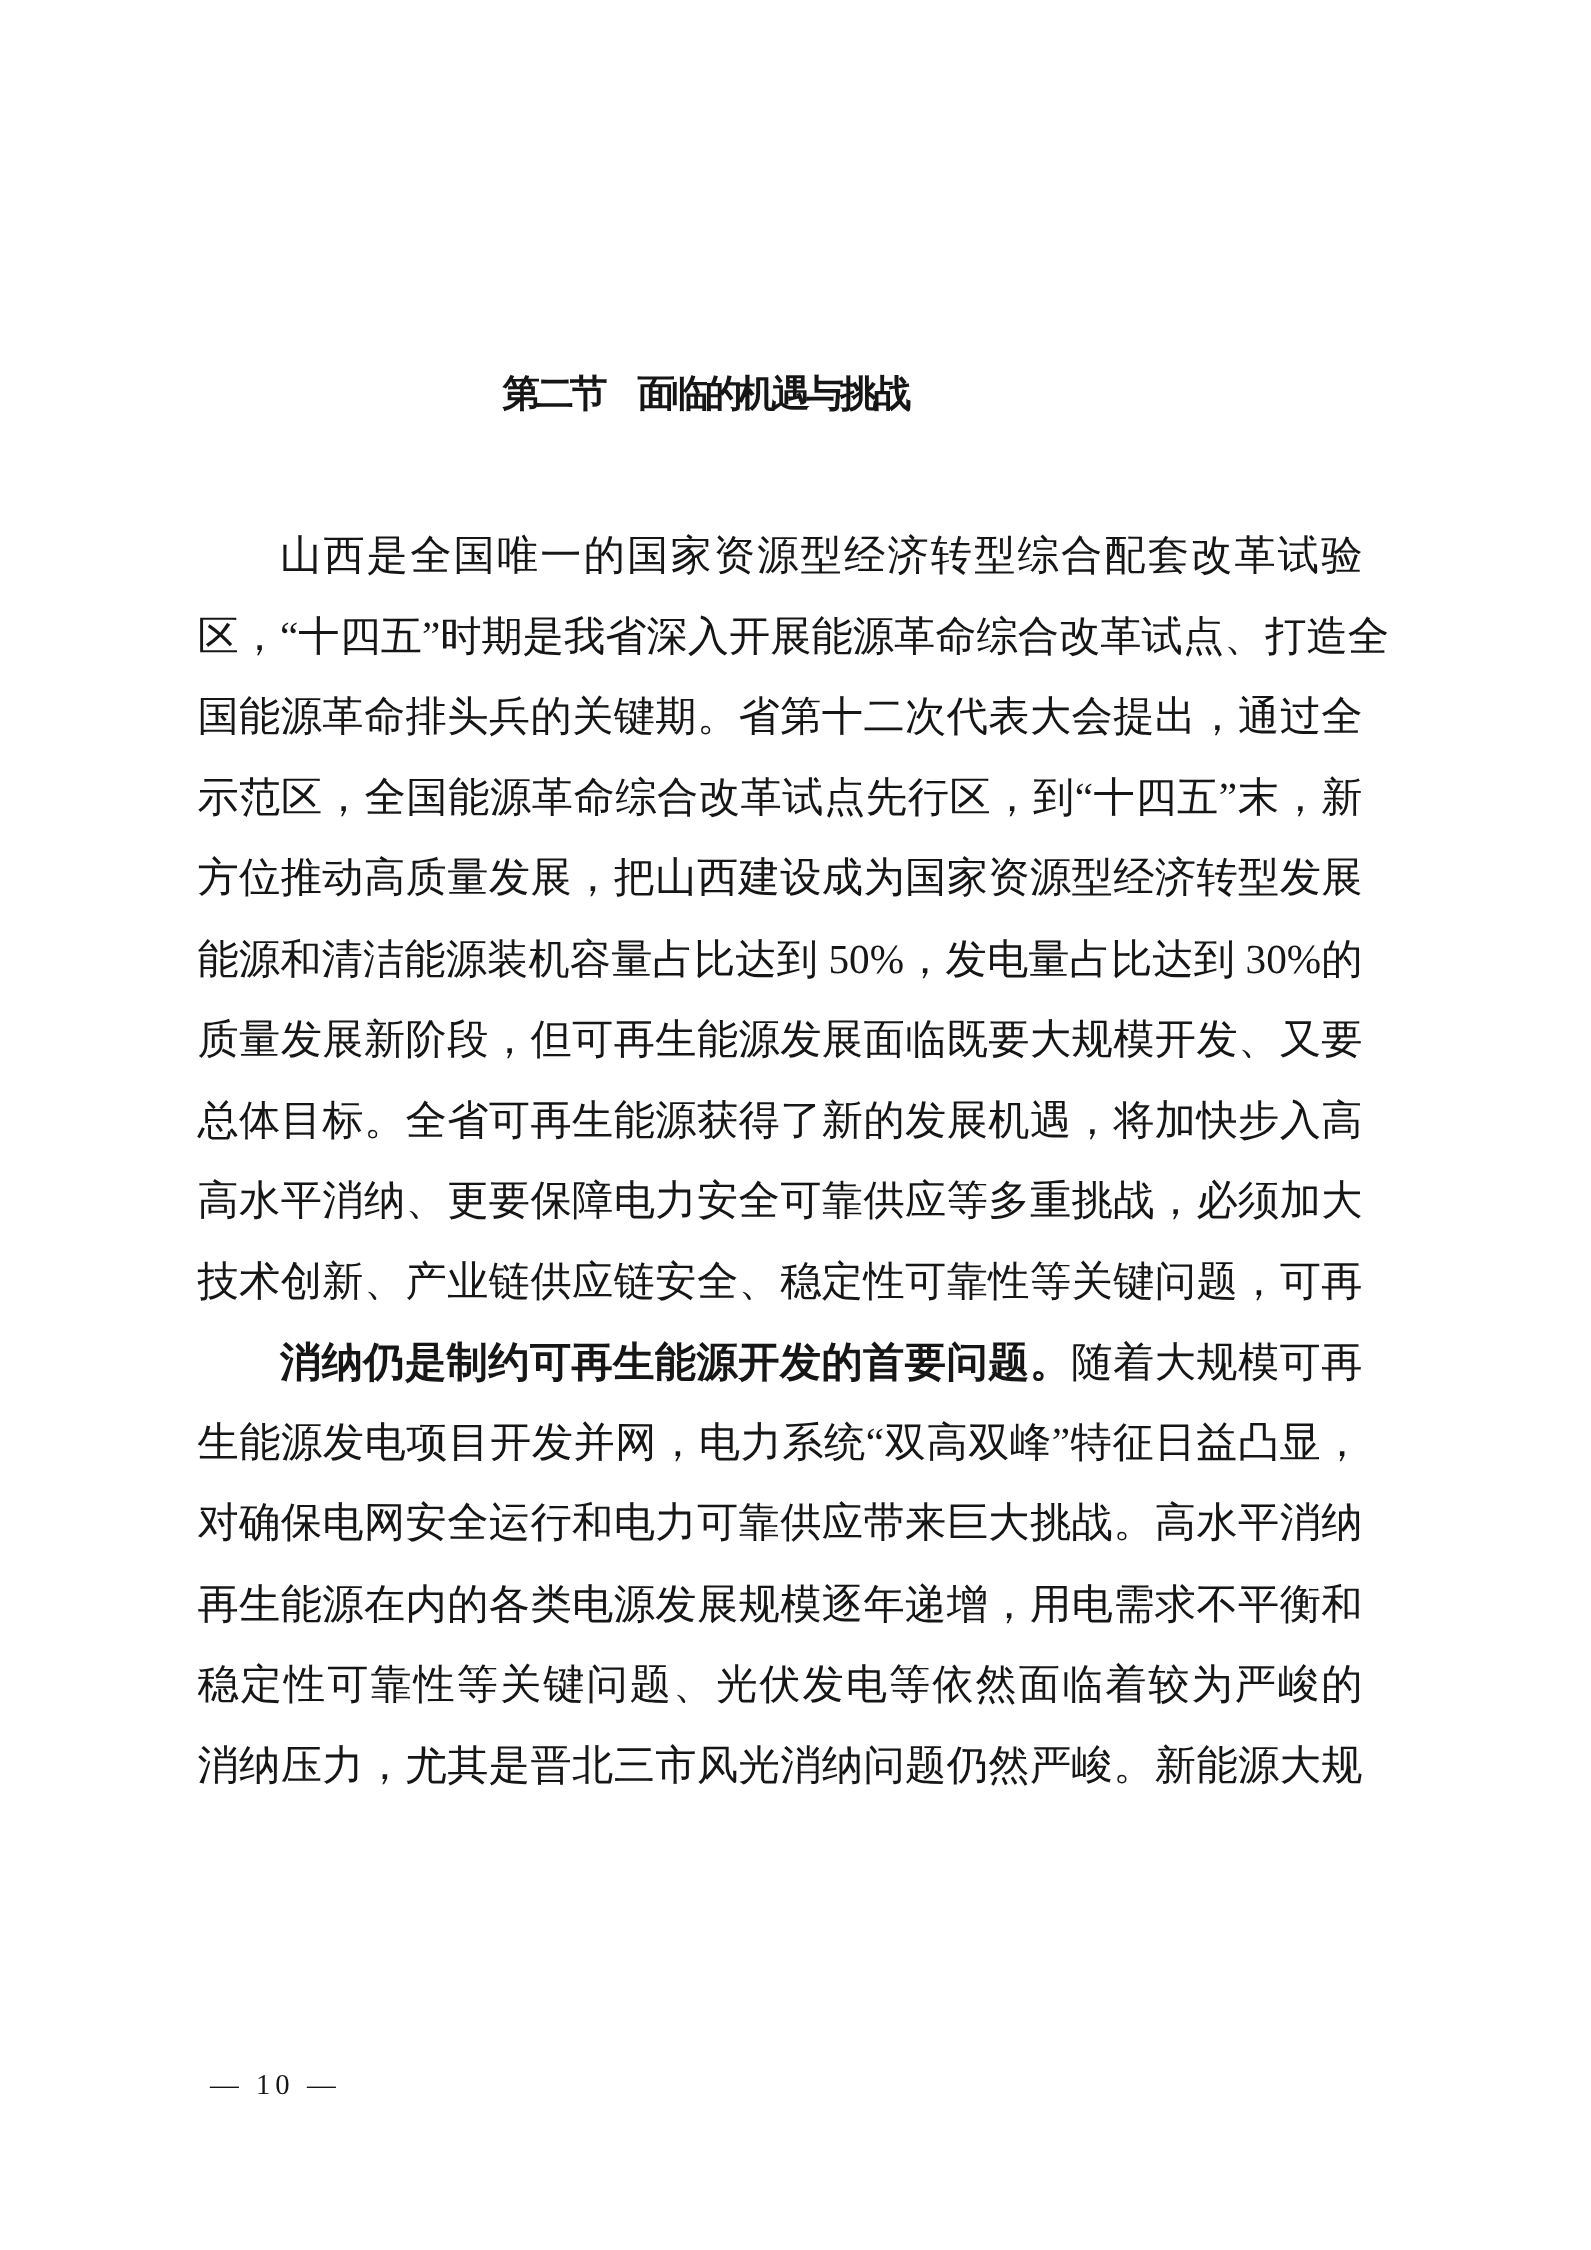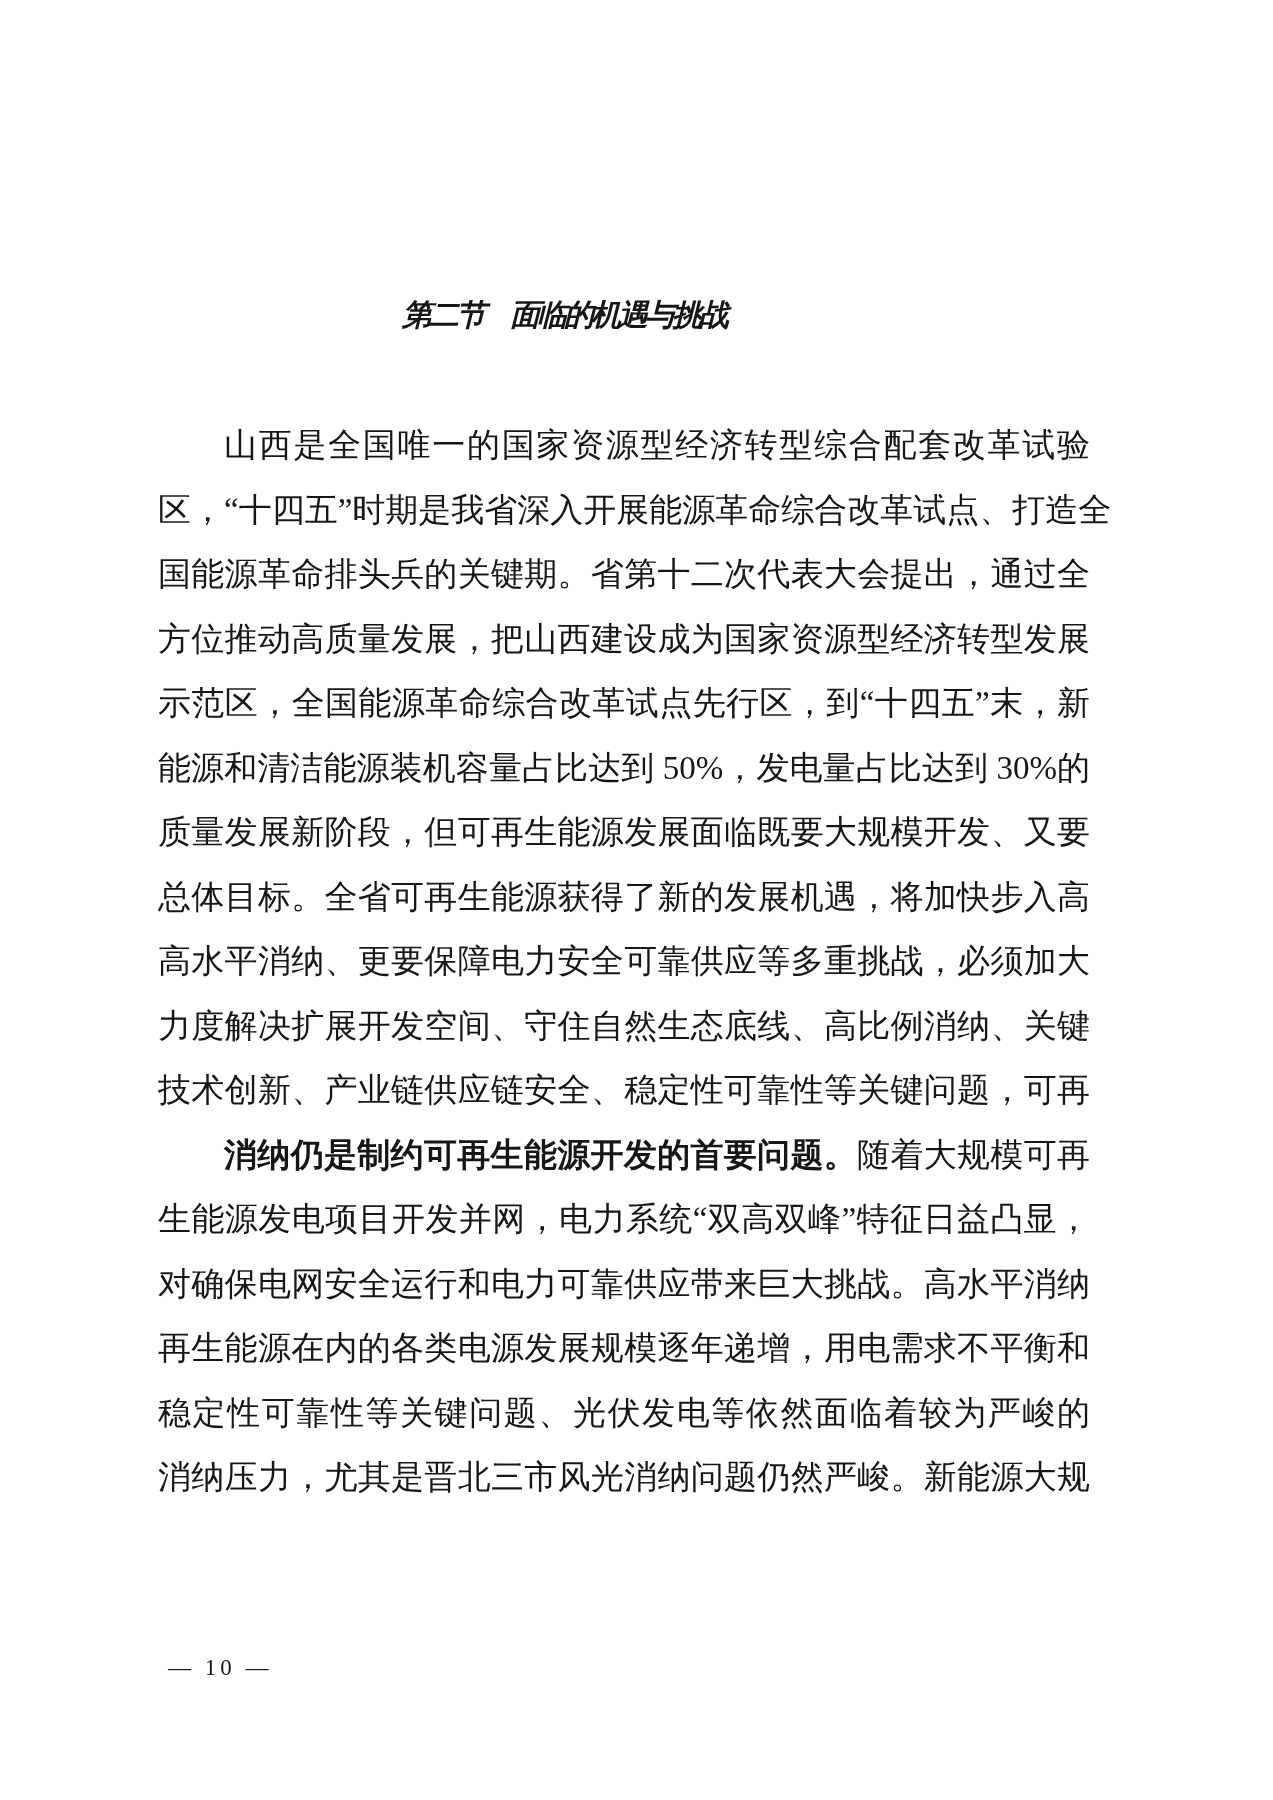--- a/index.html
+++ b/index.html
@@ -12,21 +12,20 @@
     font-family:"Liberation Serif","DejaVu Serif",serif;
     overflow:hidden;
   }
   .section-title {
     position:absolute;
     top:295px; left:402px;
     font-size:30px;
     font-weight:bold;
     letter-spacing:-3px;
     white-space:nowrap;
-    font-style:italic;
   }
   .body-block {
     position:absolute;
     top:413px; left:158px;
     width:932px;
   }
   .bodyline {
     height:64.5px;
     line-height:64.5px;
     font-size:33px;
@@ -55,27 +54,26 @@
 
 <div class="page">
 
   <div class="section-title">第二节　面临的机遇与挑战</div>
 
   <div class="body-block">
 
     <div class="bodyline indent">山西是全国唯一的国家资源型经济转型综合配套改革试验</div>
     <div class="bodyline">区，“十四五”时期是我省深入开展能源革命综合改革试点、打造全</div>
     <div class="bodyline">国能源革命排头兵的关键期。省第十二次代表大会提出，通过全</div>
+    <div class="bodyline">示范区，全国能源革命综合改革试点先行区，到“十四五”末，新</div>
     <div class="bodyline">方位推动高质量发展，把山西建设成为国家资源型经济转型发展</div>
-    <div class="bodyline">示范区，全国能源革命综合改革试点先行区，到“十四五”末，新</div>
     <div class="bodyline">能源和清洁能源装机容量占比达到 50%，发电量占比达到 30%的</div>
     <div class="bodyline">质量发展新阶段，但可再生能源发展面临既要大规模开发、又要</div>
     <div class="bodyline">总体目标。全省可再生能源获得了新的发展机遇，将加快步入高</div>
     <div class="bodyline">高水平消纳、更要保障电力安全可靠供应等多重挑战，必须加大</div>
-    <div class="bodyline">力度解决扩展开发空间、守住自然生态底线、高比例消纳、关键</div>
     <div class="bodyline">技术创新、产业链供应链安全、稳定性可靠性等关键问题，可再</div>
 
     <div class="bodyline indent"><span class="lead-bold">消纳仍是制约可再生能源开发的首要问题。</span><span>随着大规模可再</span></div>
 
     <div class="bodyline">生能源发电项目开发并网，电力系统“双高双峰”特征日益凸显，</div>
     <div class="bodyline">对确保电网安全运行和电力可靠供应带来巨大挑战。高水平消纳</div>
     <div class="bodyline">再生能源在内的各类电源发展规模逐年递增，用电需求不平衡和</div>
     <div class="bodyline">稳定性可靠性等关键问题、光伏发电等依然面临着较为严峻的</div>
     <div class="bodyline">消纳压力，尤其是晋北三市风光消纳问题仍然严峻。新能源大规</div>
 

